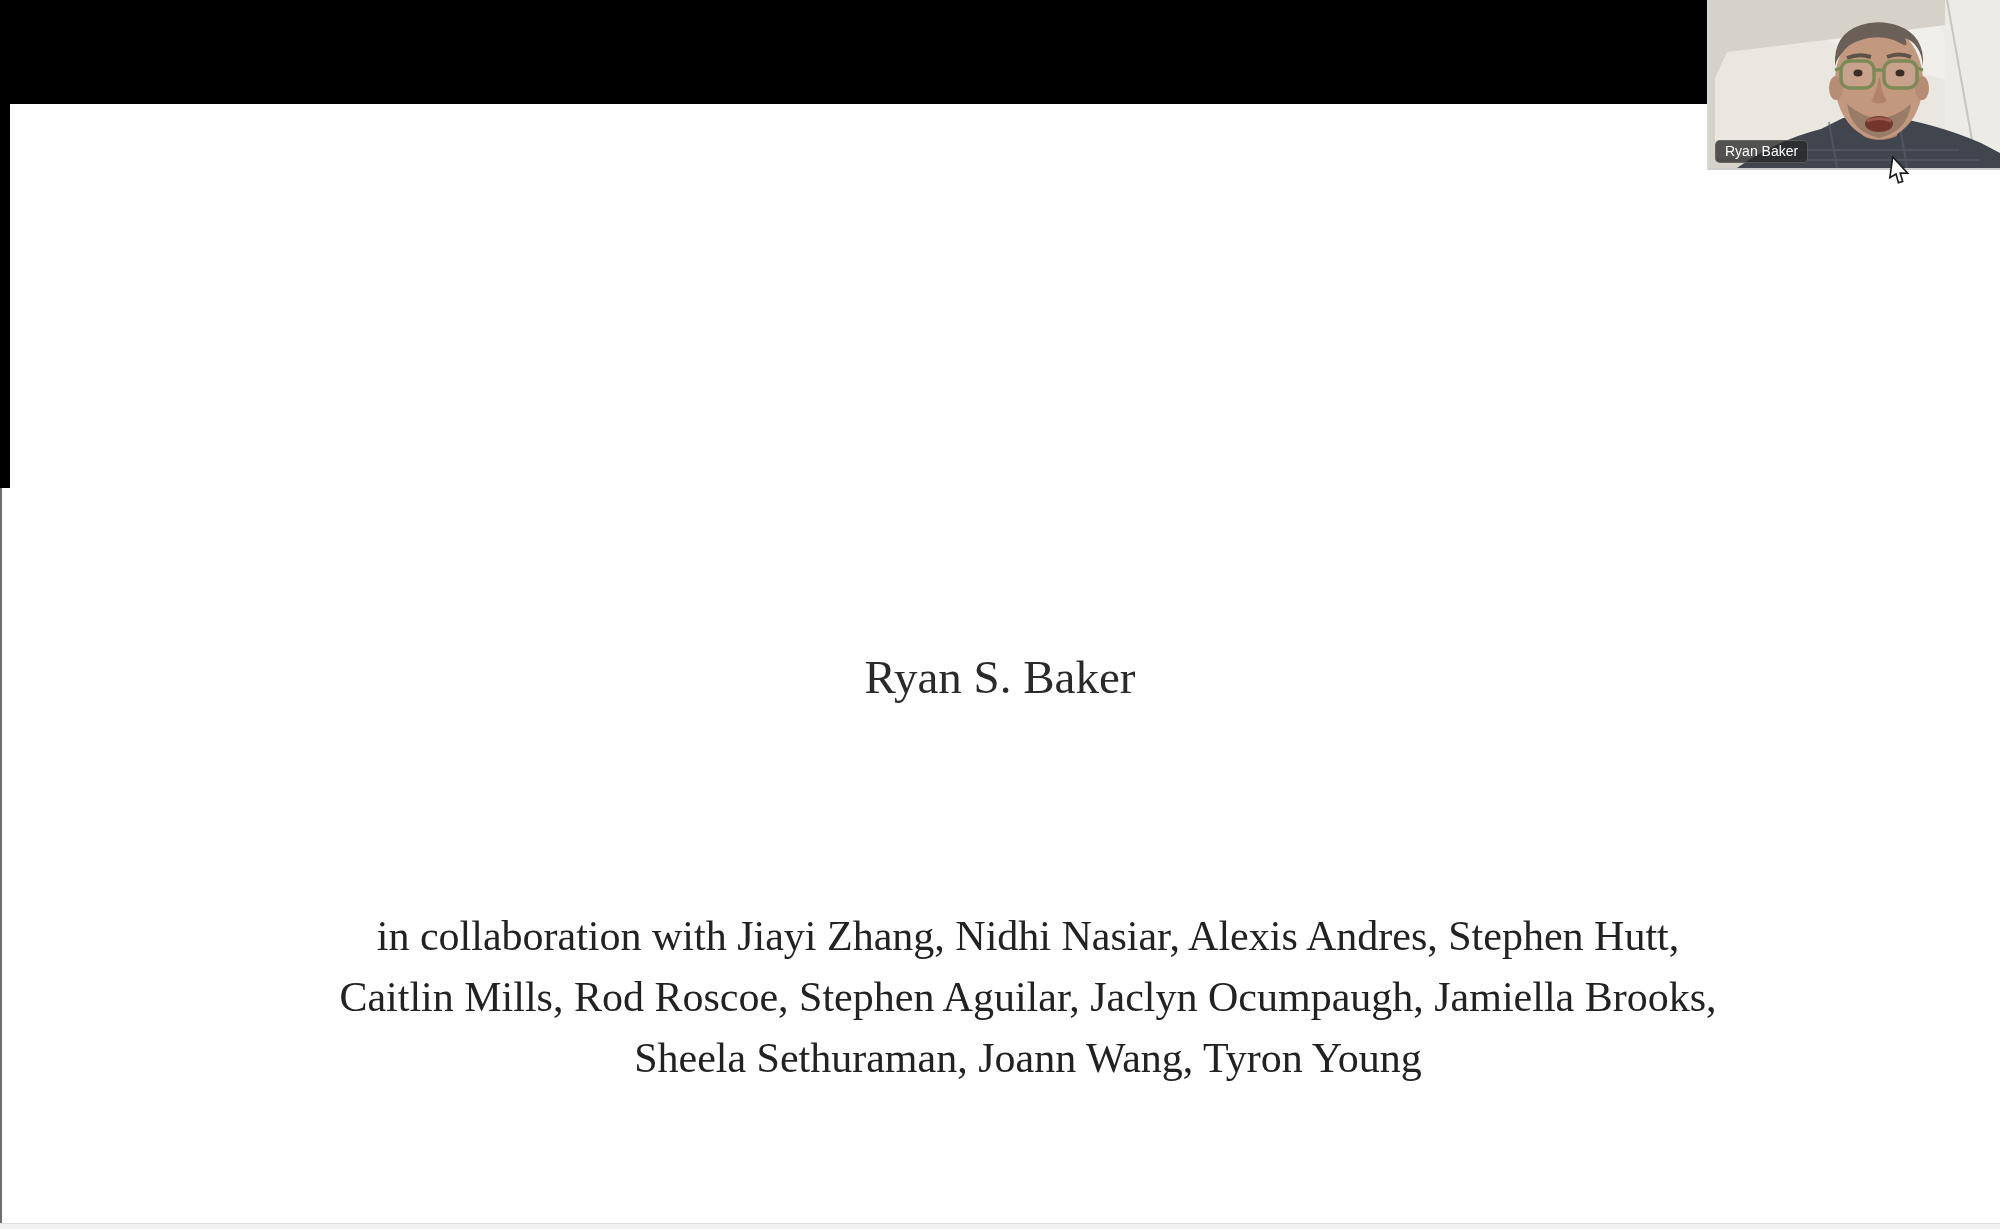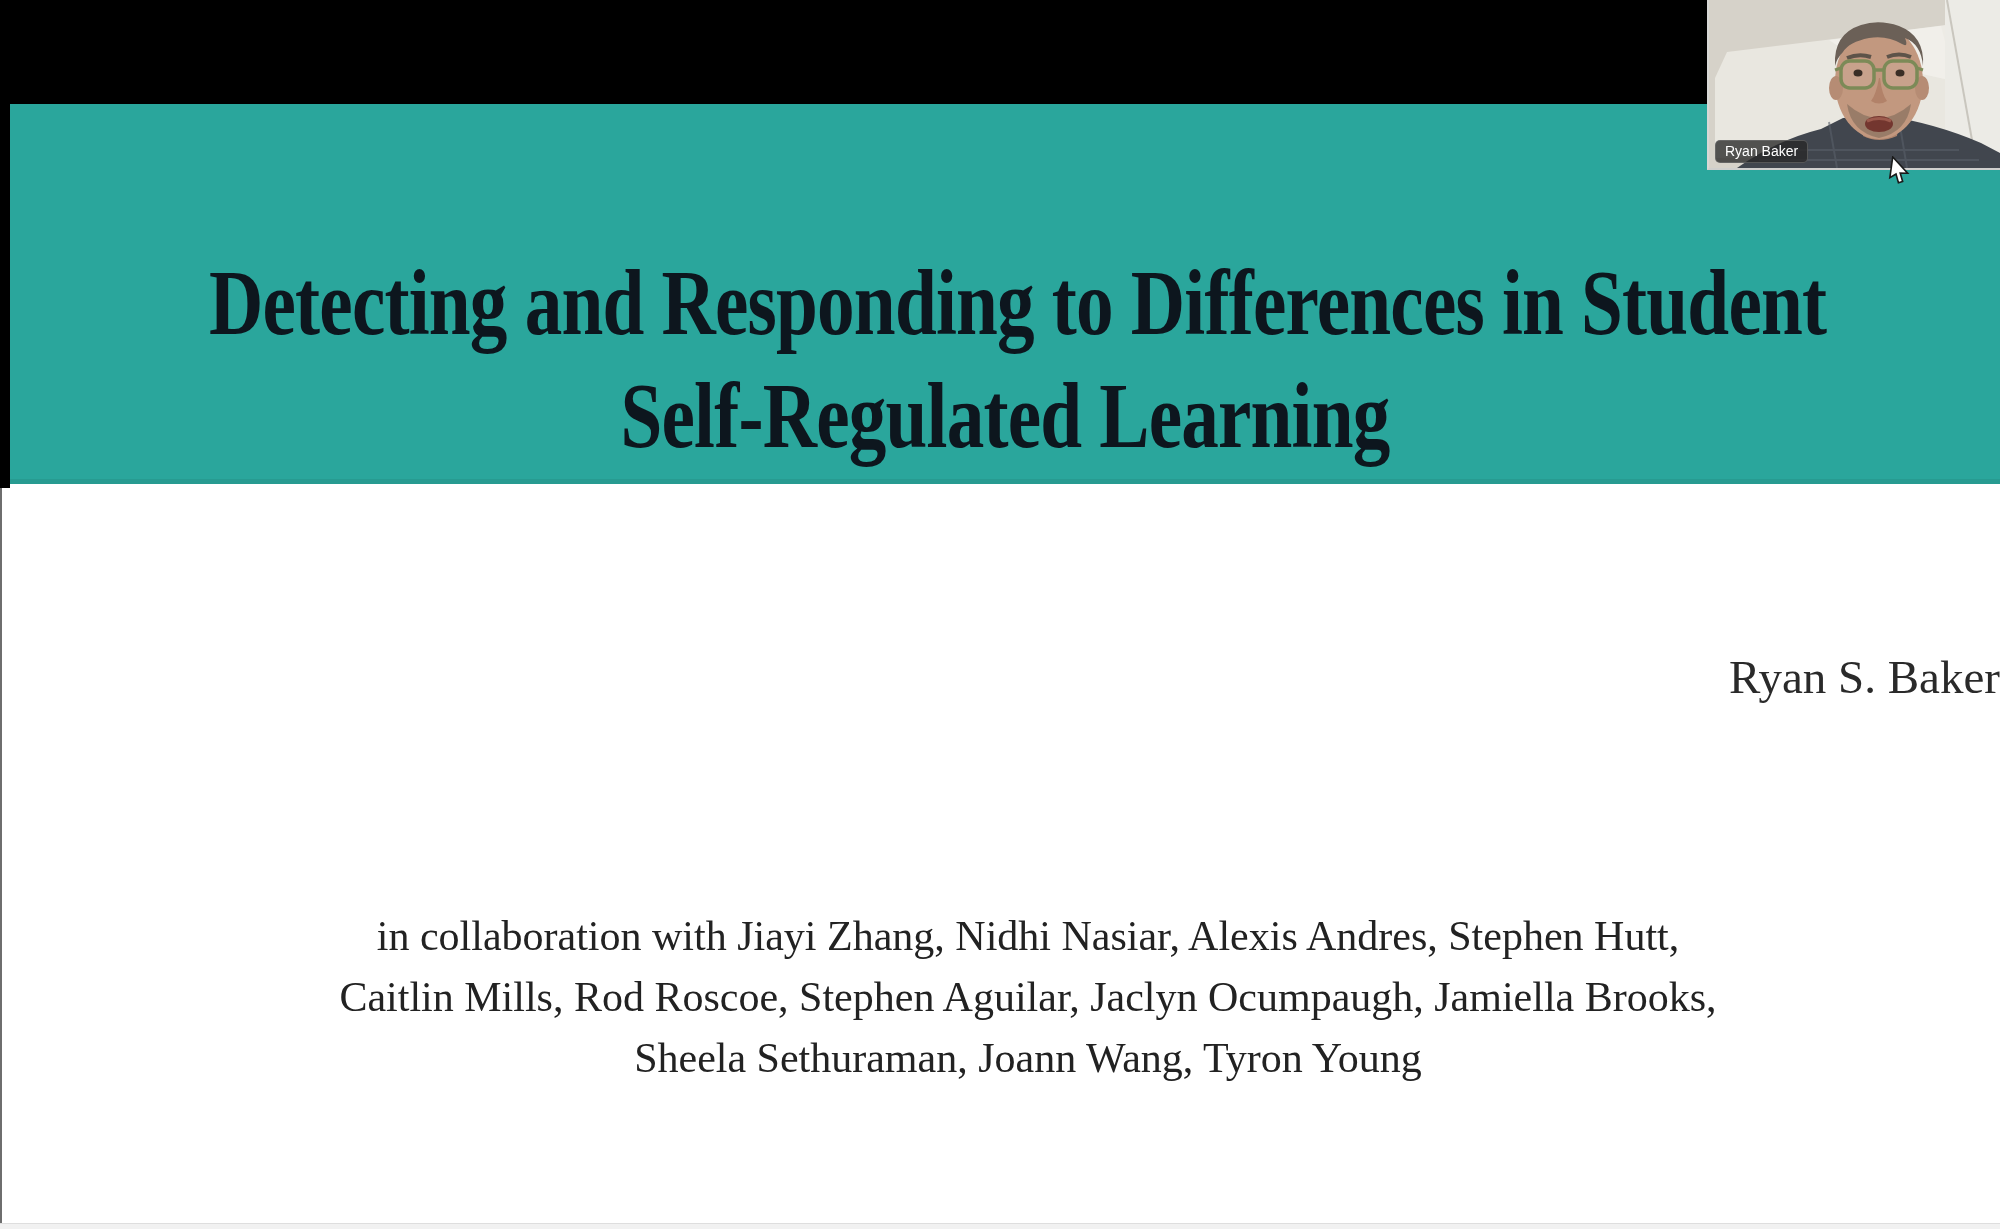--- a/index.html
+++ b/index.html
@@ -18,21 +18,21 @@
     background:#2aa69c;border-bottom:5px solid #279b91;box-sizing:border-box;
     text-align:center;padding-top:142px;
   }
   .title-line{
     font-weight:bold;color:#0d161e;font-size:94px;line-height:113px;
     white-space:nowrap;transform:scaleX(0.8);transform-origin:50% 50%;
     letter-spacing:-1px;
   }
   
   .author{
-    position:absolute;left:0;top:649px;width:2000px;text-align:right;
+    position:absolute;left:0;top:649px;width:2000px;text-align:center;
     font-size:47px;color:#2a2a2a;line-height:56px;
   }
   .collab{
     position:absolute;left:0;top:906px;width:2000px;text-align:center;
     font-size:42px;color:#222;line-height:61px;transform:translateX(28px);
   }
   
   .webcam{
     position:absolute;left:1707px;top:0;width:320px;height:170px;
     border-left:2px solid #d8d8d6;border-bottom:2px solid #cfcfcd;box-sizing:border-box;
@@ -49,24 +49,20 @@
   
   .cursor{position:absolute;left:1886px;top:156px;width:26px;height:30px;}
 </style>
 </head>
 <body>
 
 <div class="screen">
 
   <div class="top-black-bar"></div>
 
-  <div class="banner">
-    <div class="title-line">Detecting and Responding to Differences in Student</div>
-    <div class="title-line">Self-Regulated Learning</div>
-  </div>
 
   <div class="left-black-strip"></div>
   <div class="left-thin-line"></div>
 
   <div class="author">Ryan S. Baker</div>
 
   <div class="collab">
     <div>in collaboration with Jiayi Zhang, Nidhi Nasiar, Alexis Andres, Stephen Hutt,</div>
     <div>Caitlin Mills, Rod Roscoe, Stephen Aguilar, Jaclyn Ocumpaugh, Jamiella Brooks,</div>
     <div>Sheela Sethuraman, Joann Wang, Tyron Young</div>

